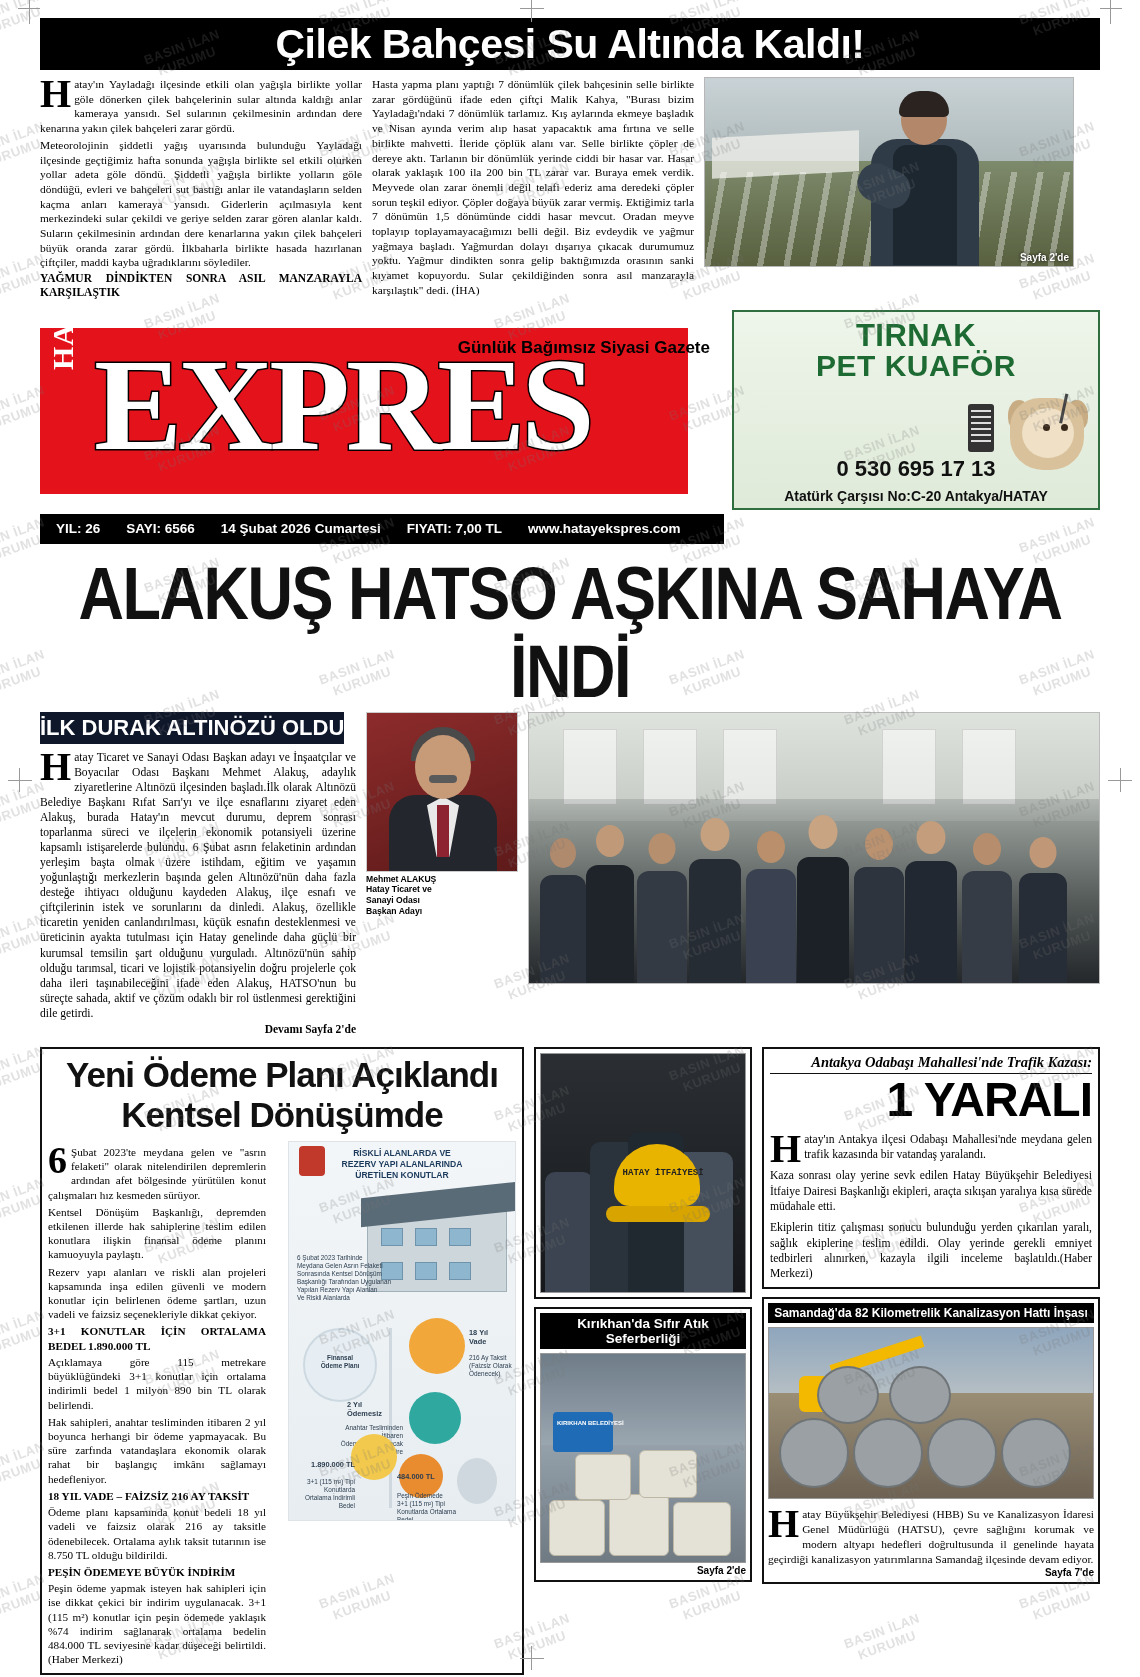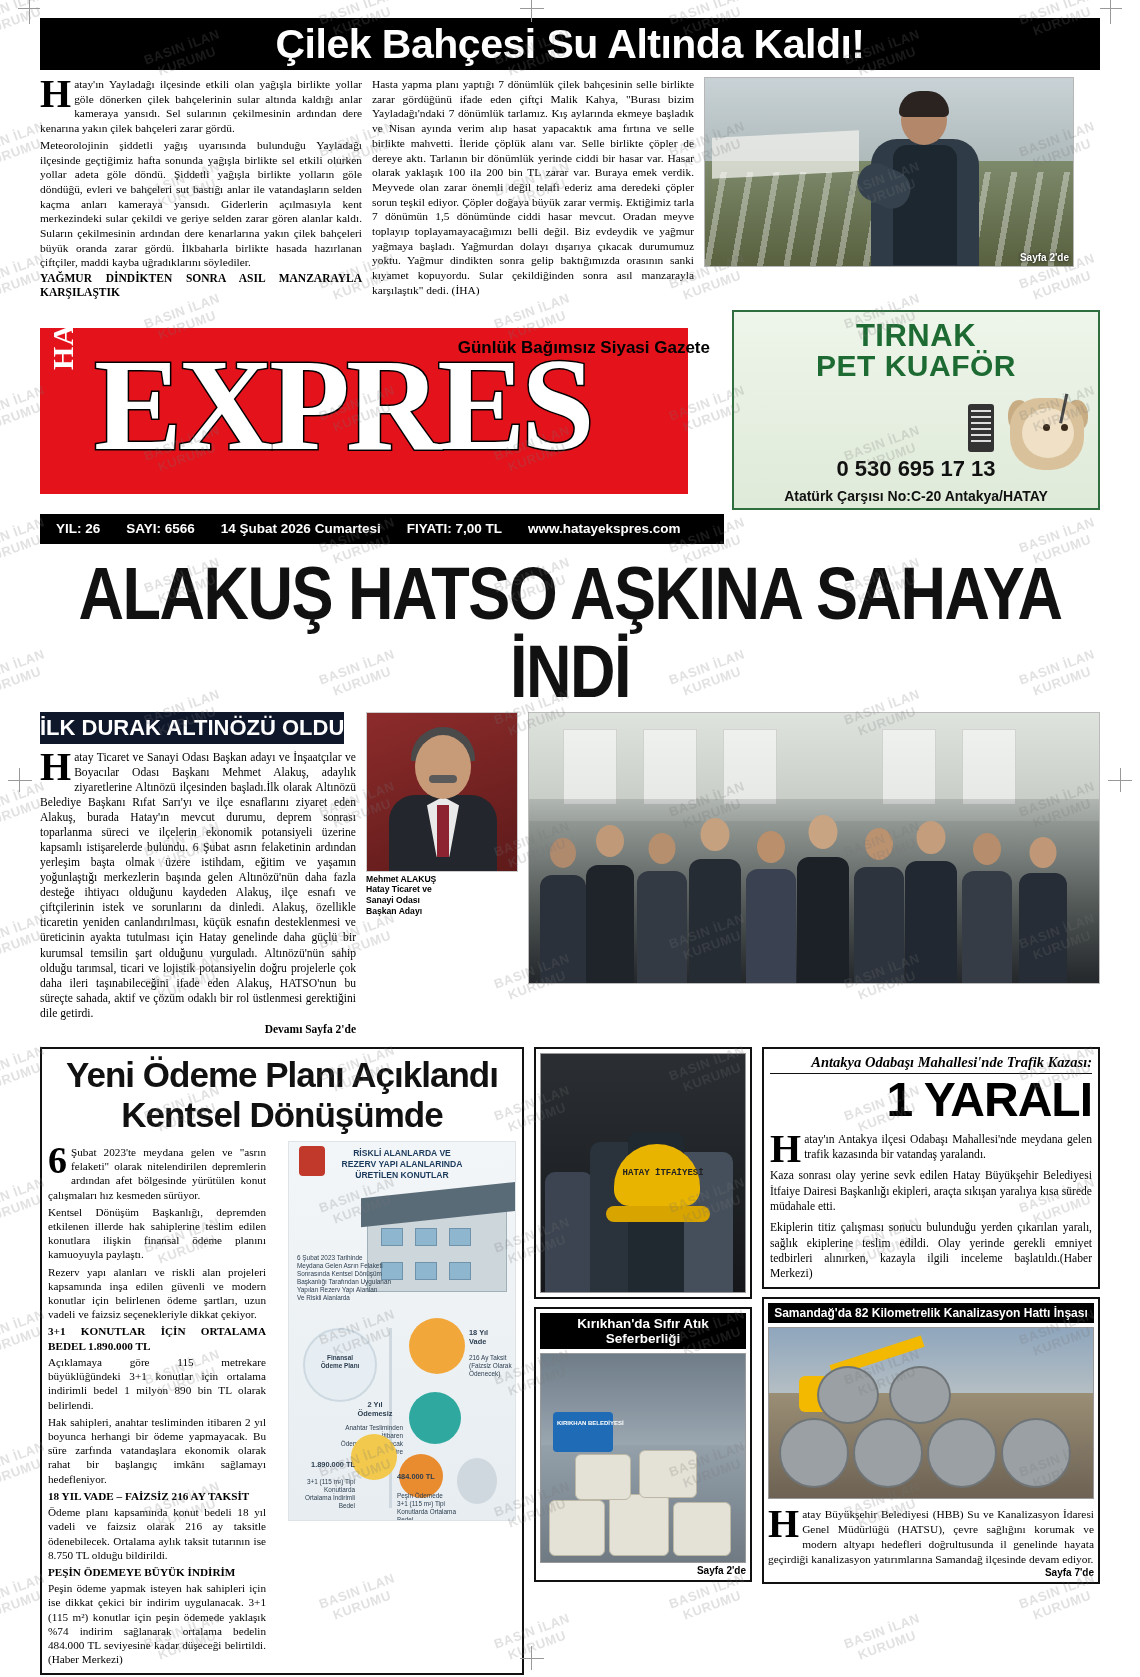--- a/index.html
+++ b/index.html
@@ -516,21 +516,21 @@
 Ödeme Planı</div>
 
               <div class="ig-circle" style="left:120px; top:176px; width:56px; height:56px; background:#f2a73b;"></div>
               <div class="ig-txt" style="left:180px; top:186px; width:44px; white-space:pre-line;"><b>18 Yıl
 Vade</b></div>
               <div class="ig-txt" style="left:180px; top:212px; width:46px; white-space:pre-line;">216 Ay Taksit
 (Faizsiz Olarak
 Ödenecek)</div>
 
               <div class="ig-circle" style="left:120px; top:250px; width:52px; height:52px; background:#2fa9a0;"></div>
-              <div class="ig-txt" style="left:58px; top:258px; width:56px; text-align:center; white-space:pre-line;"><b>2 Yıl
+              <div class="ig-txt" style="left:58px; top:258px; width:56px; text-align:left; white-space:pre-line;"><b>2 Yıl
 Ödemesiz</b></div>
               <div class="ig-txt" style="left:48px; top:282px; width:66px; text-align:right; white-space:pre-line;">Anahtar Tesliminden İtibaren
 Ödeme Yapılmayacak Süre</div>
 
               <div class="ig-circle" style="left:62px; top:292px; width:46px; height:46px; background:#f2c94c;"></div>
               <div class="ig-txt" style="left:6px; top:318px; width:60px; text-align:right; white-space:pre-line;"><b>1.890.000 TL</b></div>
               <div class="ig-txt" style="left:4px; top:336px; width:62px; text-align:right; white-space:pre-line;">3+1 (115 m²) Tipi
 Konutlarda
 Ortalama İndirimli Bedel</div>
 

